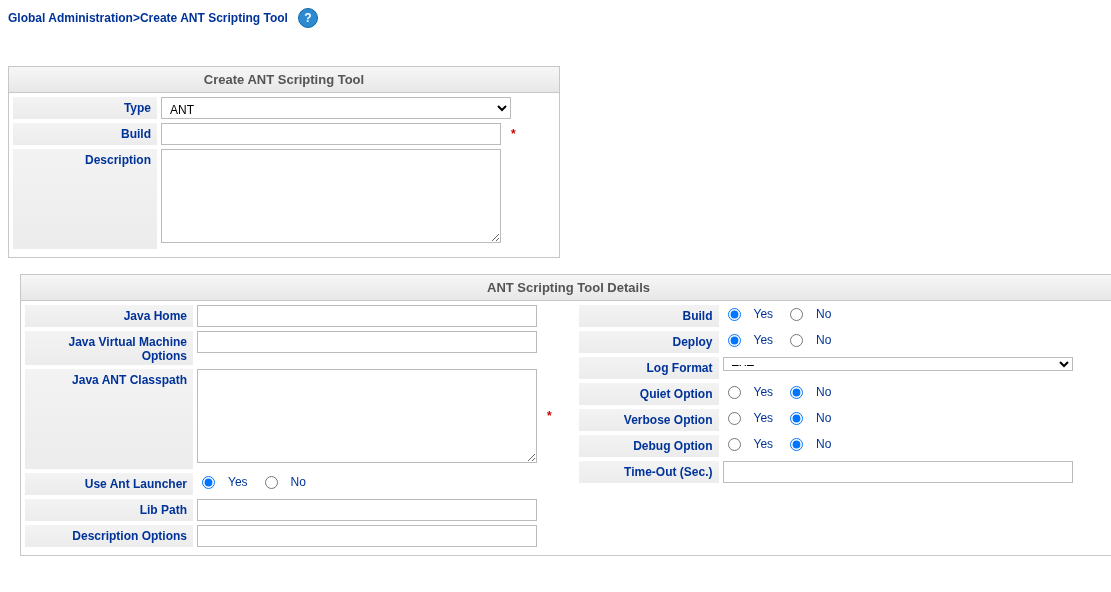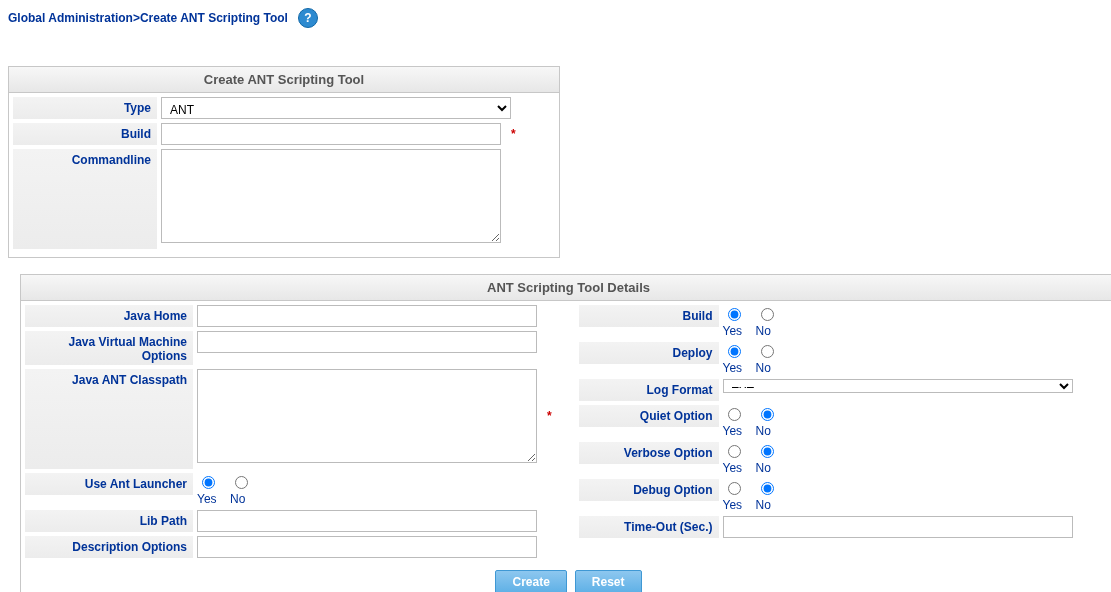--- a/index.html
+++ b/index.html
@@ -85,21 +85,21 @@
   textarea { width: 340px; resize: both; }
   select.full { width: 350px; height: 22px; }
   select.wide { width: 350px; height: 14px; }
   .cols {
     display: flex;
     gap: 20px;
   }
   .col { flex: 1; }
   .col .label { width: 168px; }
   .radio-group { display: flex; gap: 12px; align-items: center; color: #003399; font-weight: normal; }
-  .radio-group label { display: flex; align-items: flex-start; gap: 3px; color: #003399; font-weight: normal; flex-direction: column; }
+  .radio-group label { display: flex; align-items: flex-end; gap: 10px; color: #003399; font-weight: normal; }
   .buttons {
     display: flex;
     gap: 8px;
     justify-content: center;
     padding: 8px 0 6px;
   }
   .btn {
     background: linear-gradient(#8dc7ef, #5eb0e6);
     border: 1px solid #3f98d4;
     color: #fff;
@@ -132,21 +132,21 @@
       </div>
     </div>
     <div class="row">
       <div class="label">Build</div>
       <div class="value">
         <input type="text" value="" style="">
         <span class="required">*</span>
       </div>
     </div>
     <div class="row">
-      <div class="label" style="height:100px;">Commandline</div>
+      <div class="label" style="height:100px;">Description</div>
       <div class="value">
         <textarea rows="6" style=""></textarea>
       </div>
     </div>
   </div>
 </div>
 
 <div class="panel panel-wide">
   <div class="panel-title">ANT Scripting Tool Details</div>
   <div class="panel-body">
@@ -285,18 +285,14 @@
         </div>
         <div class="row">
           <div class="label">Time-Out (Sec.)</div>
           <div class="value">
               <input type="text" value="" style="">
             </div>
         </div>
       </div>
     </div>
 
-    <div class="buttons">
-      <button class="btn">Create</button>
-      <button class="btn">Reset</button>
-    </div>
   </div>
 </div>
 
 </body></html>

